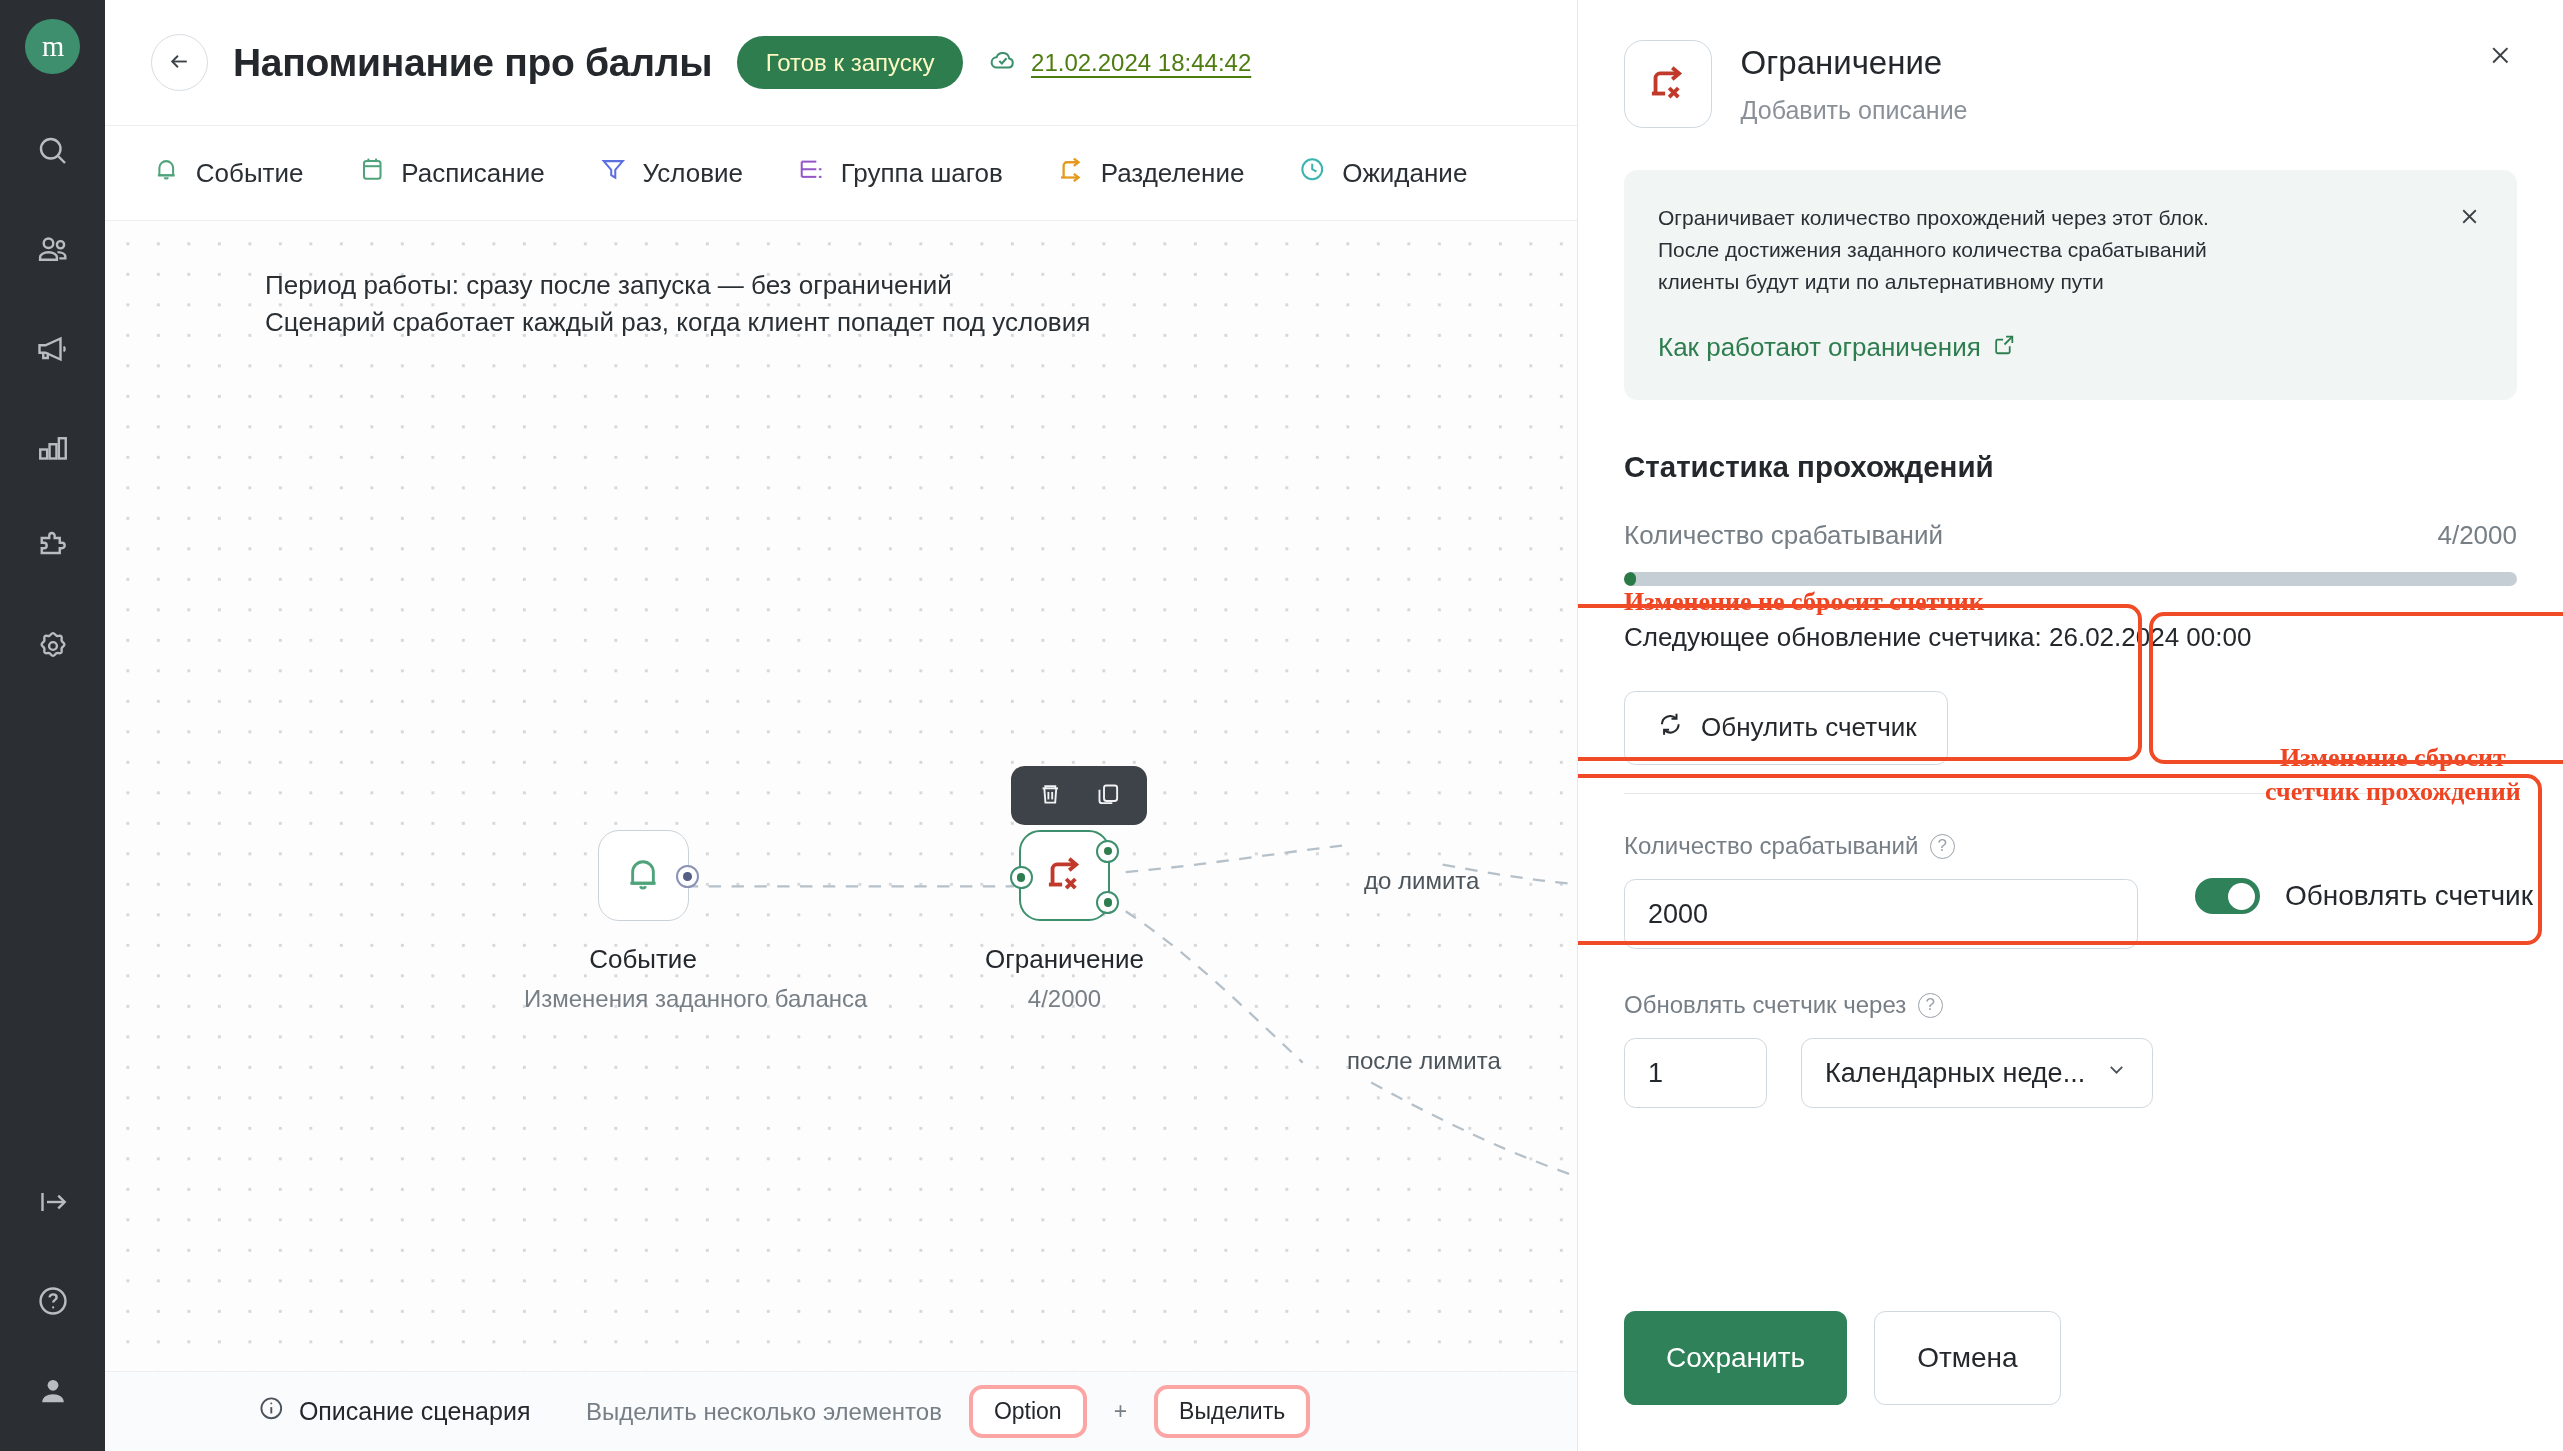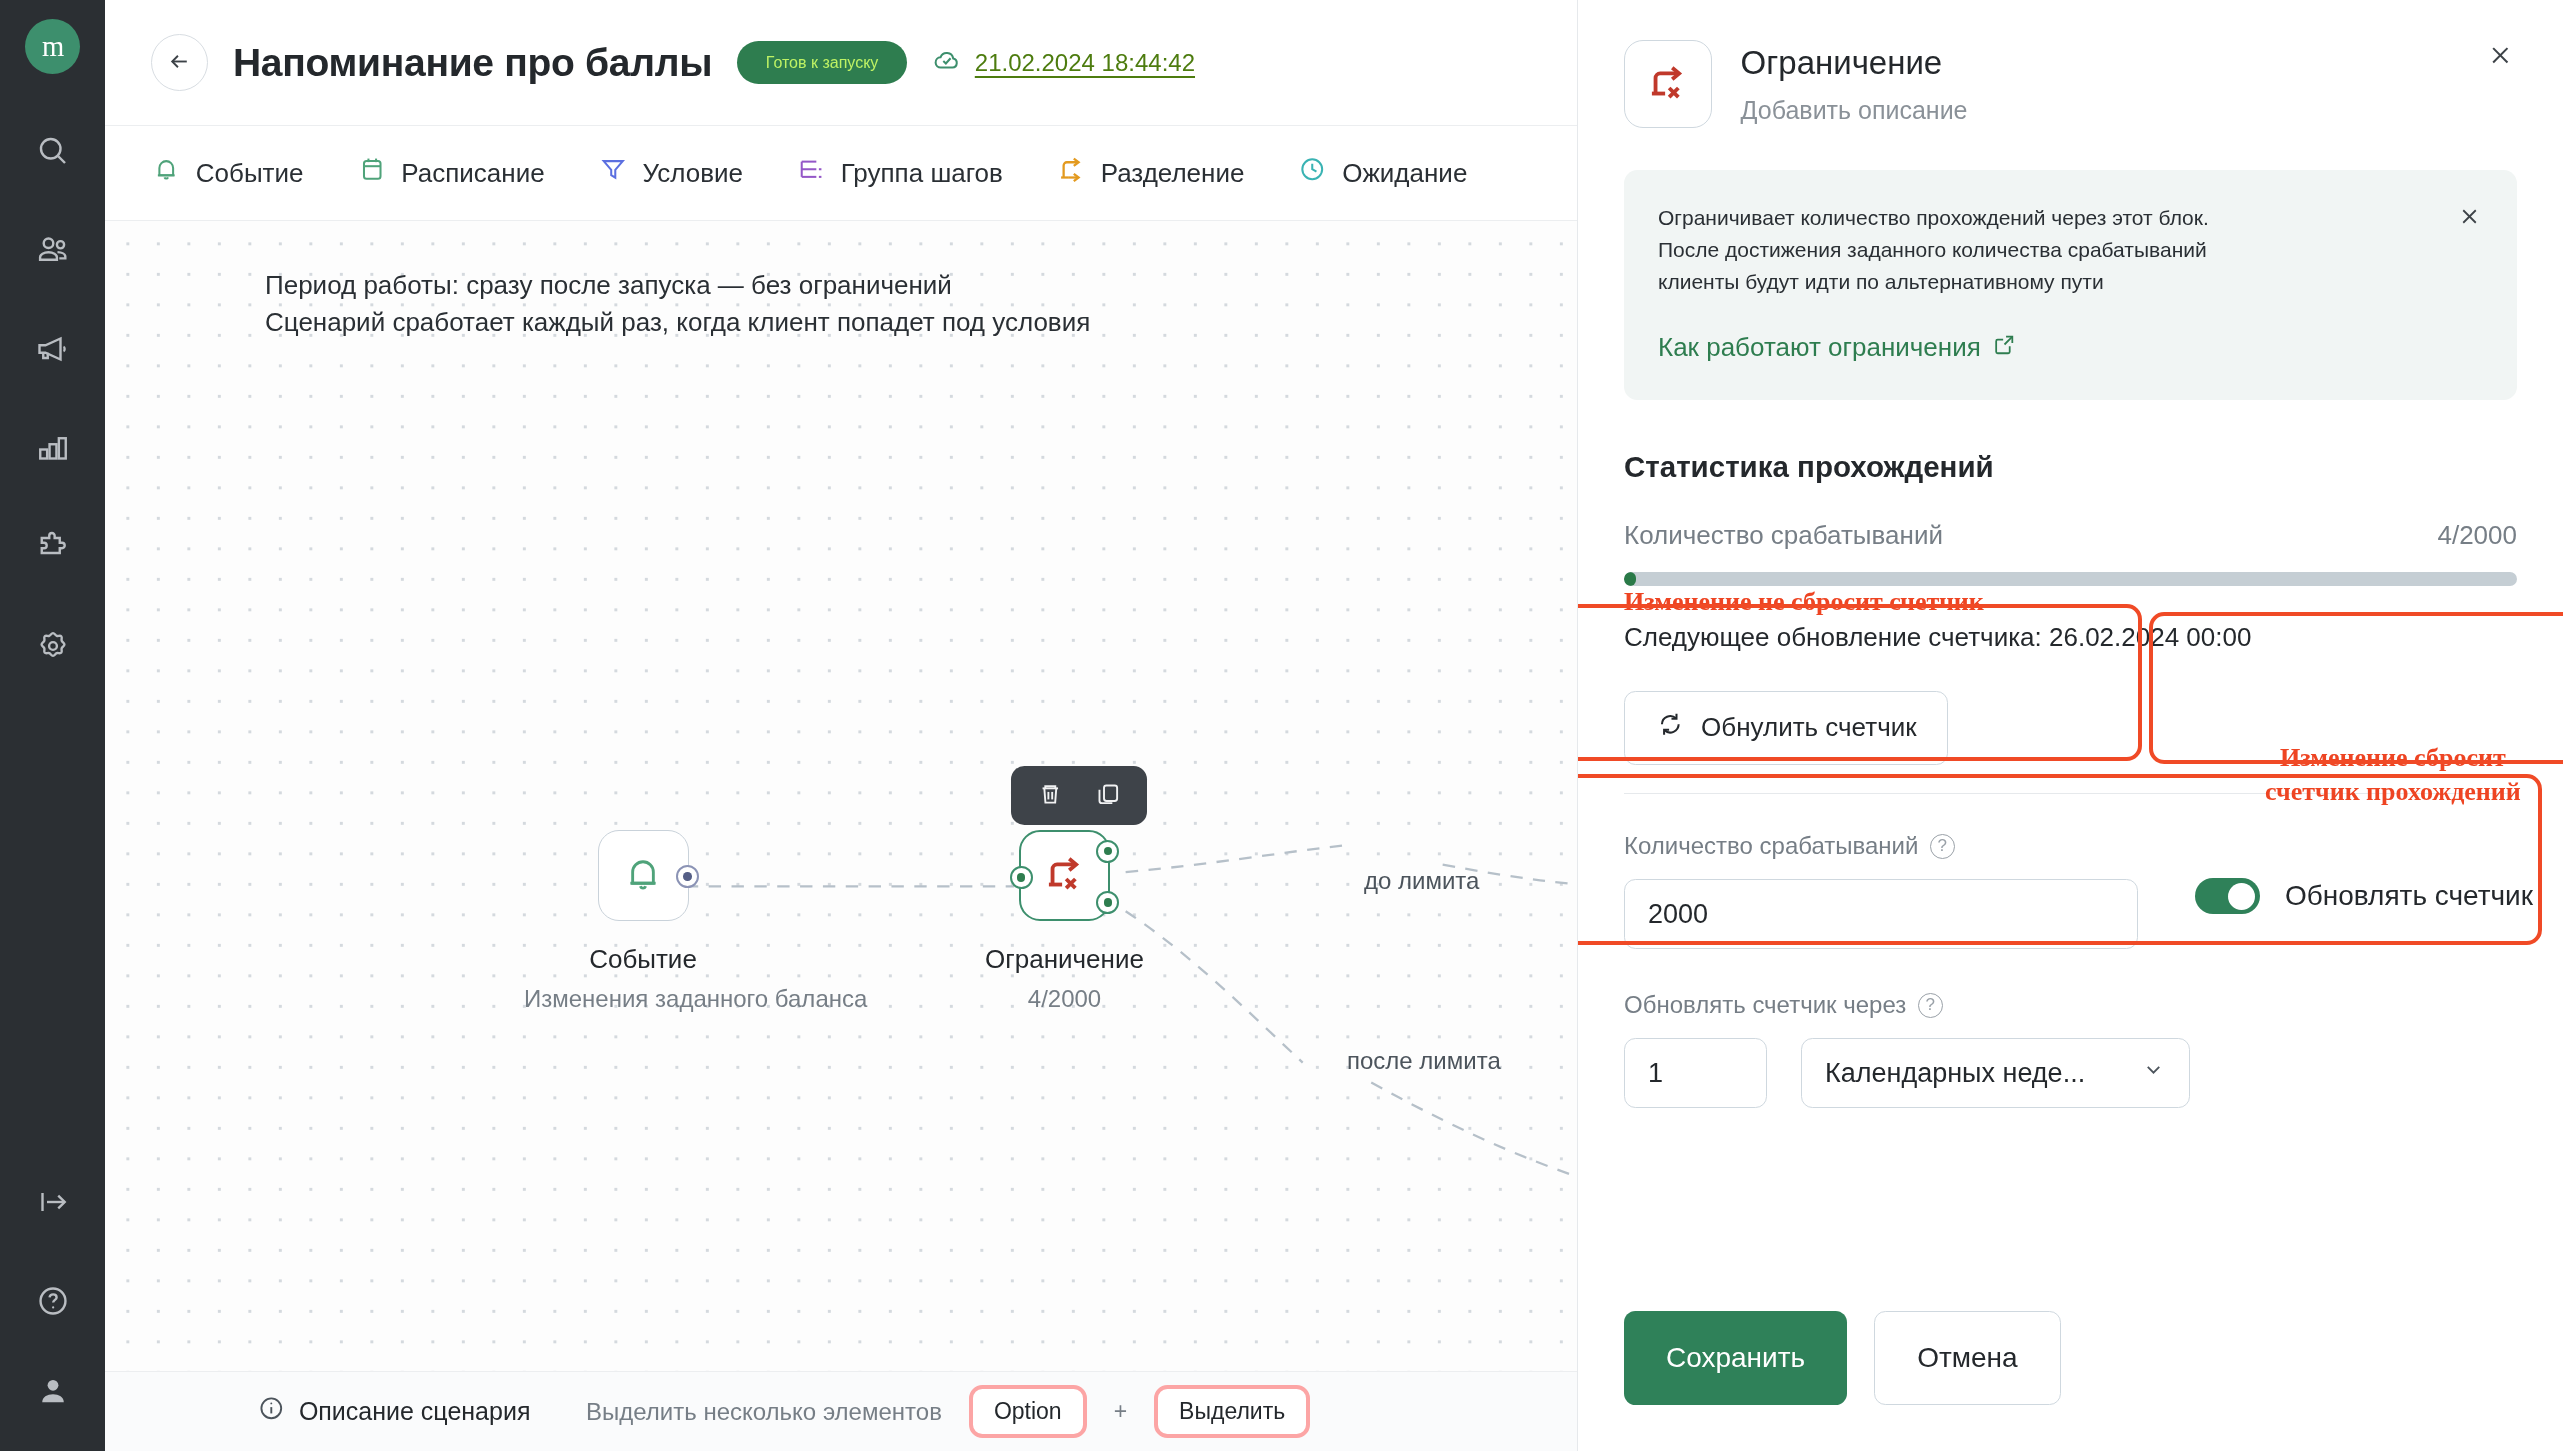--- a/index.html
+++ b/index.html
@@ -50,22 +50,22 @@
     border: 1px solid #d8dde2; background: #fff;
     display: flex; align-items: center; justify-content: center;
     cursor: pointer; flex: 0 0 57px; color: #3c4247;
   }
   .back-btn svg { width: 25px; height: 25px; }
   .scenario-title {
     font-size: 39px; color: #24282c; white-space: nowrap;
     letter-spacing: -0.3px;
   }
   .status-pill {
-    background: #2e7d4f; color: #bef264; border-radius: 951px;
-    padding: 12.4px 28.6px; font-size: 16px; white-space: nowrap;
+    background: #2e7d4f; color: #fef9c3; border-radius: 951px;
+    padding: 12.4px 28.6px; font-size: 24px; white-space: nowrap;
     cursor: pointer;
   }
   .saved-state {
     display: flex; align-items: center; gap: 12.4px; color: #4d7c0f;
     font-size: 24px; white-space: nowrap; cursor: pointer;
   }
   .saved-state .ts { text-decoration: underline; text-underline-offset: 4.8px; }
   .saved-state svg { width: 30.5px; height: 30.5px; color: #3d8f6d; }
 
   
@@ -647,21 +647,21 @@
       </div>
 
       
       <div style="margin-top:42px;">
         <div class="field-label">
           <span>Обновлять счетчик через</span>
           <span class="qmark">?</span>
         </div>
         <div style="display:flex; align-items:center; gap:34px; margin-top:19px;">
           <input class="txt-input" style="width: 143px;" value="1">
-          <div class="select-box" style="width:389px;">
+          <div class="select-box" style="width:352px;">
             <span>Календарных неде...</span>
             <span>
               <svg viewBox="0 0 24 24" fill="none" stroke="currentColor" stroke-width="1.8">
                   <polyline points="6.5,9.5 12,15 17.5,9.5"></polyline>
                 </svg>
             </span>
           </div>
         </div>
       </div>
 

